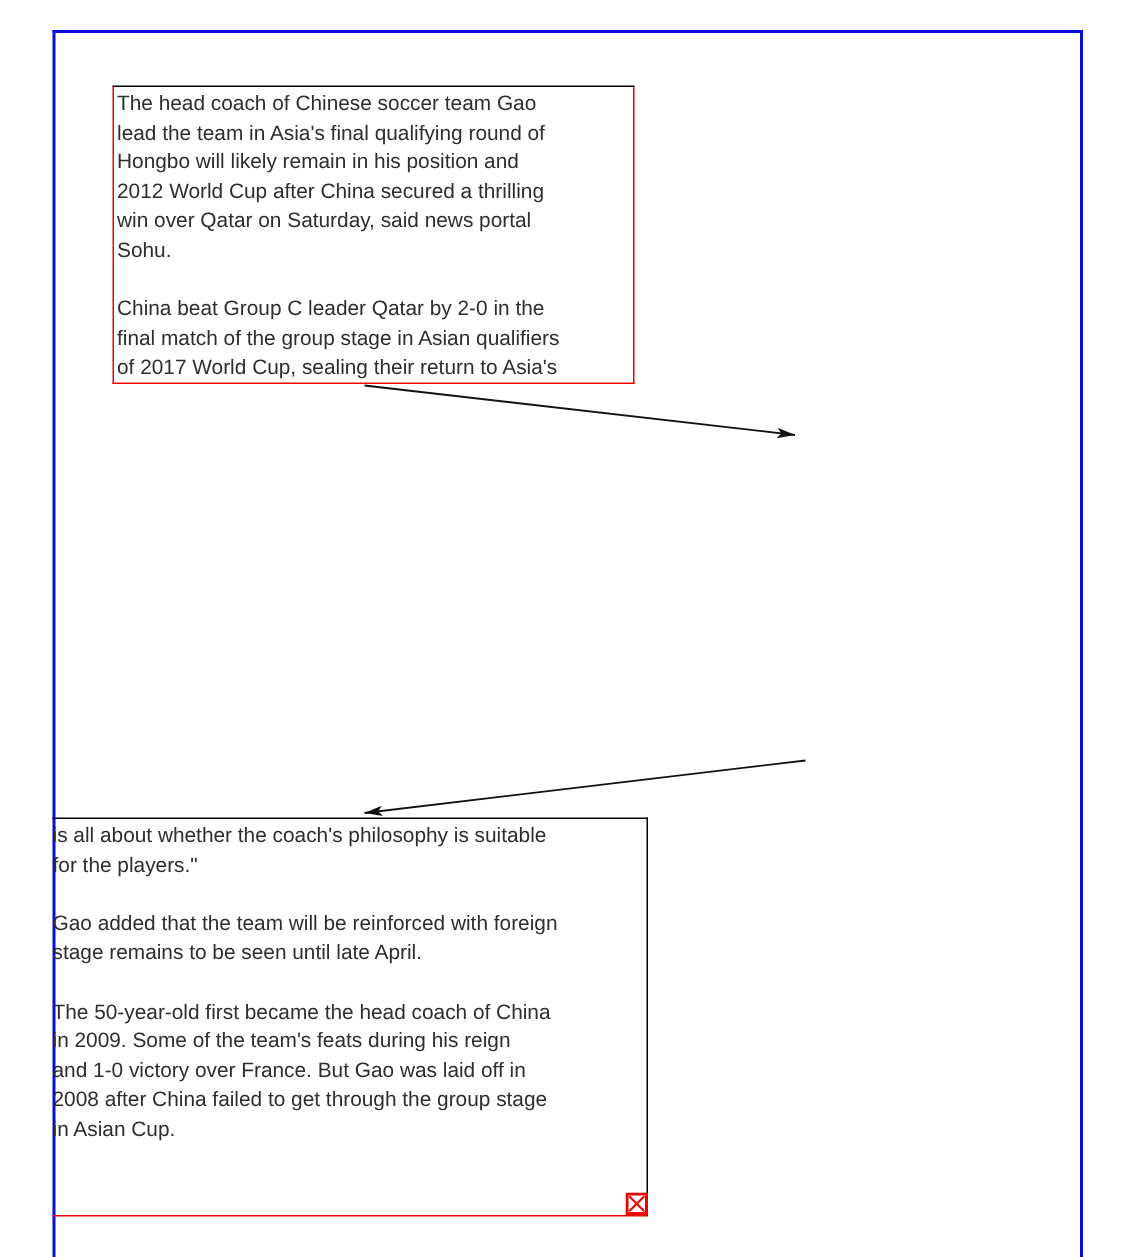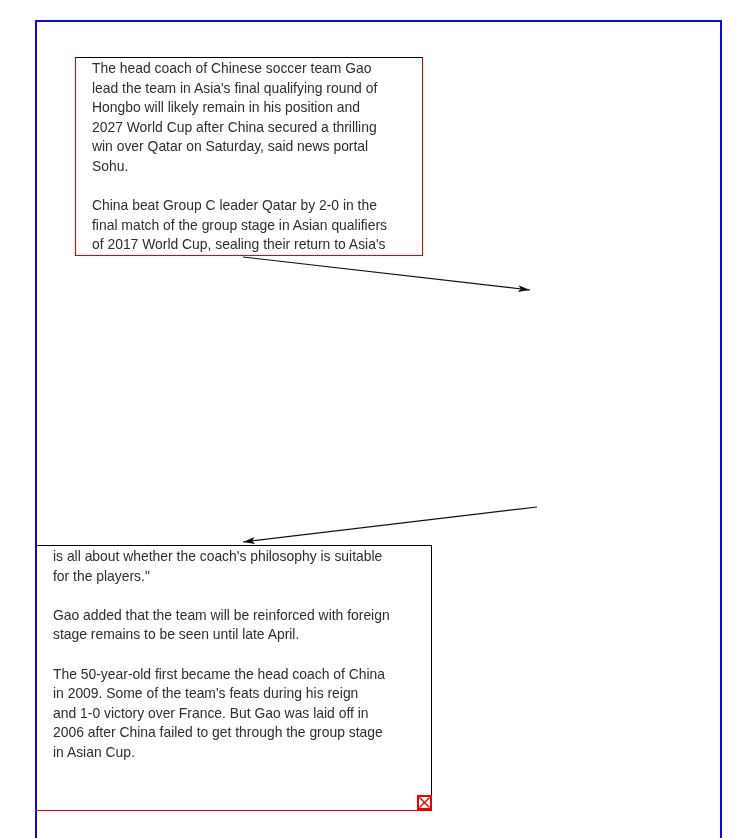--- a/index.html
+++ b/index.html
@@ -34,32 +34,32 @@
     white-space: nowrap;
     overflow: hidden;
   }
   .frame-1 {
     left: 75px;
     top: 57px;
     width: 348px;
     height: 199px;
     border: 1px solid var(--frame-red, #ee0000);
     border-top-color: var(--frame-black, #000000);
-    padding: 1px 0 0 16px;
+    padding: 1px 0 0 2px;
   }
   .frame-2 {
     left: 35px;
     top: 545px;
     width: 397px;
     height: 266px;
     border-top: 1px solid var(--frame-black, #000000);
     border-right: 1px solid var(--frame-black, #000000);
     border-bottom: 1px solid var(--frame-red, #ee0000);
     border-left: none;
-    padding: 1px 0 0 18px;
+    padding: 1px 0 0 0;
   }
   .tl { min-height: 19.6px; }
   .arrows-overlay {
     position: absolute;
     left: 0;
     top: 0;
     pointer-events: none;
   }
   .arrows-overlay line {
     stroke: var(--arrow, #111111);
@@ -77,40 +77,40 @@
 <body>
 
 <div class="canvas">
 
   <div class="page-border"></div>
 
   <div class="text-frame frame-1">
       <div class="tl">The head coach of Chinese soccer team Gao</div>
       <div class="tl">lead the team in Asia's final qualifying round of</div>
       <div class="tl">Hongbo will likely remain in his position and</div>
-      <div class="tl">2027 World Cup after China secured a thrilling</div>
+      <div class="tl">2012 World Cup after China secured a thrilling</div>
       <div class="tl">win over Qatar on Saturday, said news portal</div>
       <div class="tl">Sohu.</div>
       <div class="tl">&nbsp;</div>
       <div class="tl">China beat Group C leader Qatar by 2-0 in the</div>
       <div class="tl">final match of the group stage in Asian qualifiers</div>
       <div class="tl">of 2017 World Cup, sealing their return to Asia's</div>
     </div>
 
   <div class="text-frame frame-2">
       <div class="tl">is all about whether the coach's philosophy is suitable</div>
       <div class="tl">for the players."</div>
       <div class="tl">&nbsp;</div>
       <div class="tl">Gao added that the team will be reinforced with foreign</div>
       <div class="tl">stage remains to be seen until late April.</div>
       <div class="tl">&nbsp;</div>
       <div class="tl">The 50-year-old first became the head coach of China</div>
       <div class="tl">in 2009. Some of the team's feats during his reign</div>
       <div class="tl">and 1-0 victory over France. But Gao was laid off in</div>
-      <div class="tl">2006 after China failed to get through the group stage</div>
+      <div class="tl">2008 after China failed to get through the group stage</div>
       <div class="tl">in Asian Cup.</div>
     </div>
 
   <svg class="arrows-overlay" width="749" height="838" viewBox="0 0 749 838">
     <defs>
       <marker id="ah" markerWidth="14" markerHeight="9" refX="12" refY="3.5" orient="auto" markerUnits="userSpaceOnUse">
         <path d="M0,0 L12,3.5 L0,7 L2.8,3.5 Z" fill="#111111"></path>
       </marker>
     </defs>
     <line x1="243" y1="257" x2="530" y2="290" marker-end="url(#ah)"></line>

